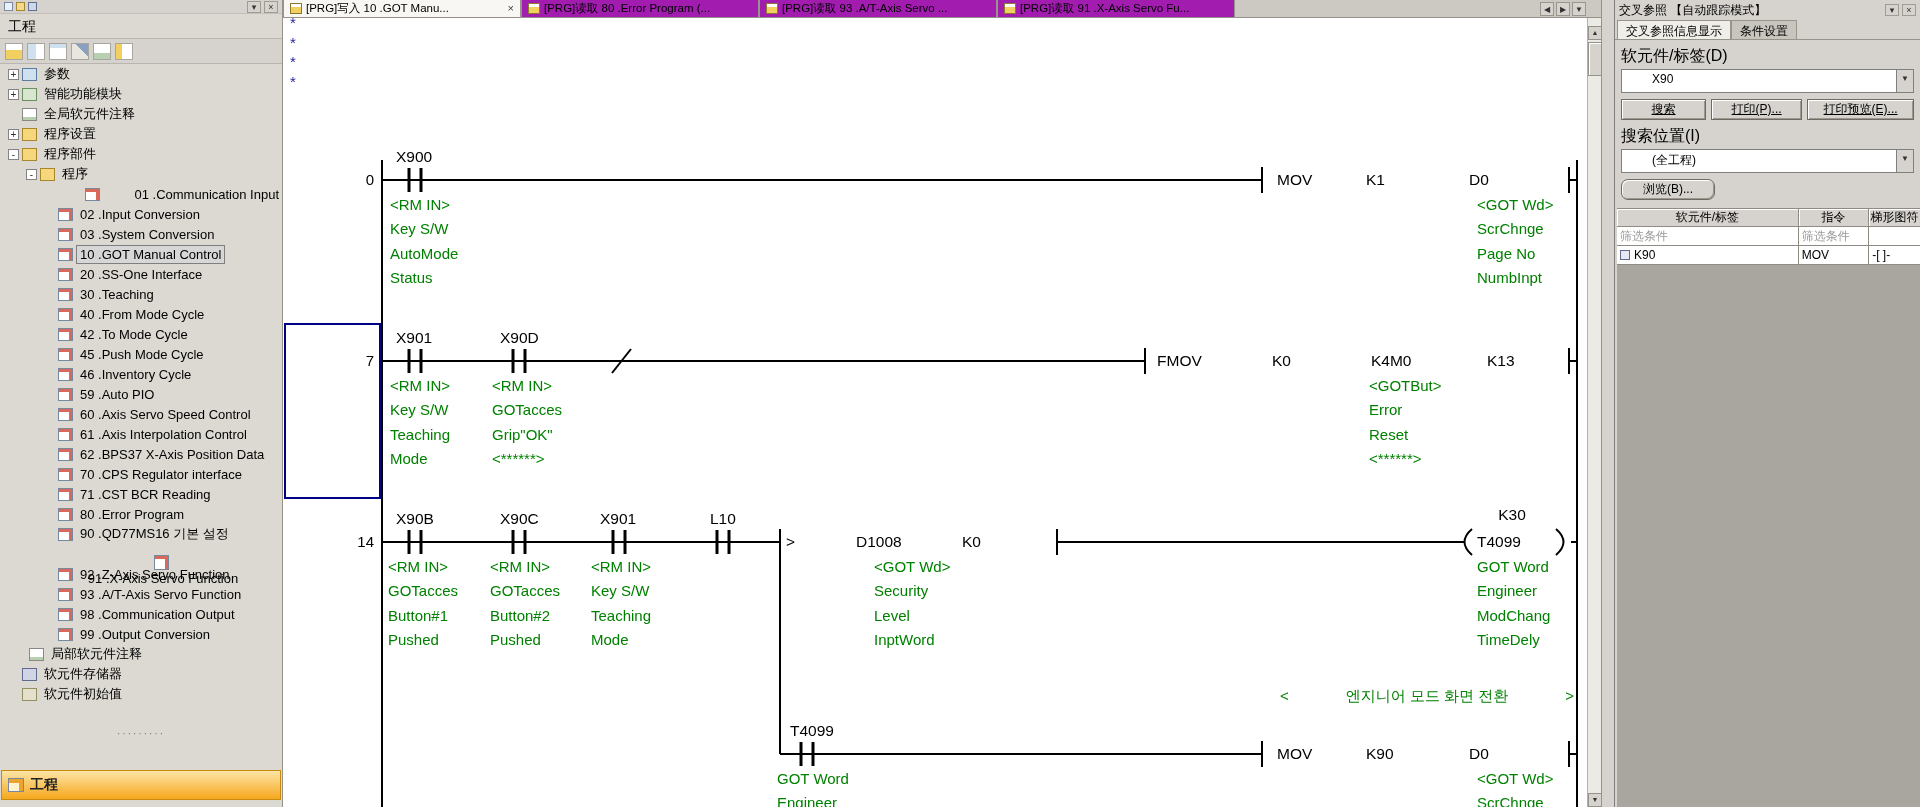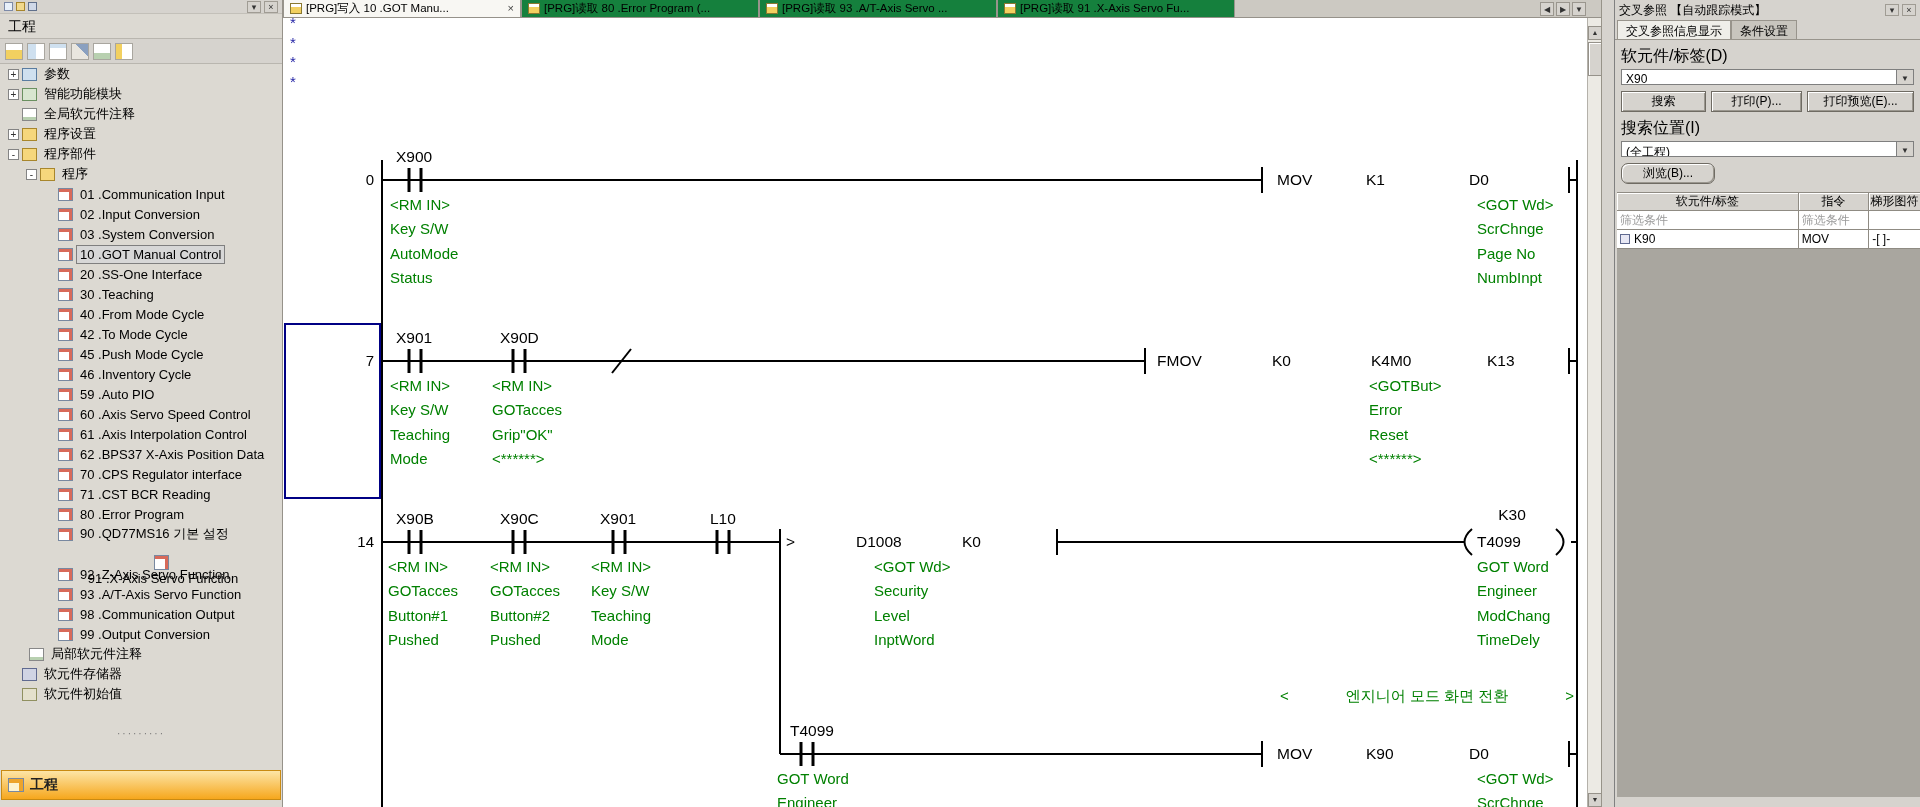--- a/index.html
+++ b/index.html
@@ -38,21 +38,21 @@
   .ico-init{background:#e4e0cc;border-color:#909060;}
   .tlabel{padding:1px 3px;}
   .tree-item.selected .tlabel{background:#d7d7d7;outline:1px solid #7f7f7f;}
   .lp-dots{position:absolute;top:728px;left:0;width:282px;height:10px;text-align:center;color:#777;font-size:10px;letter-spacing:2px;}
   .lp-dots::before{content:"·········";}
   .lp-navbtn{position:absolute;top:770px;left:1px;width:280px;height:30px;display:flex;align-items:center;gap:6px;padding-left:6px;background:linear-gradient(#fde5a7,var(--accent_orange));border:1px solid #c98a12;font-size:14px;font-weight:bold;color:#222;}
   .nav-ico{width:16px;height:14px;background:#fdf3d0;border:1px solid #7888a0;box-shadow:inset -4px 4px 0 #eda42c;}
 
   
   #tabbar{position:absolute;left:283px;top:0;width:1318px;height:18px;background:#ccc9c2;border-bottom:1px solid #96928a;display:flex;align-items:flex-end;}
-  .etab{height:18px;display:flex;align-items:center;gap:4px;padding:0 6px;font-size:11.5px;background:#15803d;border:1px solid #98948c;border-bottom:none;min-width:238px;max-width:238px;overflow:hidden;white-space:nowrap;}
+  .etab{height:18px;display:flex;align-items:center;gap:4px;padding:0 6px;font-size:11.5px;background:#a21caf;border:1px solid #98948c;border-bottom:none;min-width:238px;max-width:238px;overflow:hidden;white-space:nowrap;}
   .etab.active{background:#f8f7f3;}
   .tab-ico{width:12px;height:11px;flex:0 0 12px;background:#f2d060;border:1px solid #8a7830;box-shadow:inset 0 3px 0 #fff;}
   .tab-label{overflow:hidden;}
   .tab-close{margin-left:auto;font-size:11px;line-height:11px;color:#444;}
   .tabbar-btns{position:absolute;right:18px;top:2px;display:flex;gap:2px;}
   .tb-btn{width:14px;height:14px;font-size:8px;line-height:13px;text-align:center;border:1px solid #9a968e;background:#d6d3ce;color:#333;}
 
   
   #canvas-bg{position:absolute;left:283px;top:18px;width:1304px;height:789px;background:#fff;}
   #ladder-svg{position:absolute;left:0;top:0;width:1920px;height:807px;pointer-events:none;}
@@ -74,24 +74,24 @@
   #splitter{position:absolute;left:1601px;top:0;width:13px;height:807px;background:#d6d3ce;border-left:1px solid #979389;}
 
   
   #right-panel{position:absolute;left:1614px;top:0;width:306px;height:807px;background:#d6d3ce;border-left:1px solid #808080;}
   .rp-title{height:20px;display:flex;align-items:center;gap:3px;padding:0 4px;font-size:12px;}
   .rp-title .t{flex:1;white-space:nowrap;overflow:hidden;}
   .rp-tabs{display:flex;height:20px;padding-left:2px;border-bottom:1px solid #98948c;}
   .rp-tab{padding:2px 8px;font-size:12px;border:1px solid #98948c;border-bottom:none;background:#c8c5be;white-space:nowrap;}
   .rp-tab.active{background:#efeee9;}
   .rp-label{font-size:16px;margin:6px 6px 2px;}
-  .combo{display:flex;height:16px;margin:0 6px;background:#fff;border:1px solid #7f7f7f;}
+  .combo{display:flex;height:24px;margin:0 6px;background:#fff;border:1px solid #7f7f7f;padding-left:26px;}
   .combo-val{flex:1;font-size:12px;padding:2px 4px;white-space:nowrap;overflow:hidden;}
   .combo-btn{width:17px;background:#d6d3ce;border-left:1px solid #7f7f7f;text-align:center;font-size:8px;line-height:18px;color:#333;}
-  .btn-row{display:flex;gap:5px;margin:6px 6px 0;}
+  .btn-row{display:flex;gap:5px;margin:6px 6px 0;text-decoration:underline;}
   .cbtn{height:21px;font-size:12px;background:#d6d3ce;border:1px solid #6f6b63;box-shadow:inset 1px 1px 0 #fff,inset -1px -1px 0 #9b978f;text-align:center;line-height:19px;white-space:nowrap;overflow:hidden;}
   .w1{width:86px;}.w2{width:92px;}.w3{width:108px;}
   .browse{width:94px;margin:6px 0 0 6px;border-radius:7px;}
   .xref-table{margin-top:8px;margin-left:2px;font-size:12px;}
   .xr-head,.xr-filter,.xr-row{display:flex;height:19px;}
   .xr-cell{border-right:1px solid #8f8b83;border-bottom:1px solid #8f8b83;display:flex;align-items:center;padding:0 3px;overflow:hidden;white-space:nowrap;}
   .xr-head .xr-cell{background:#d6d3ce;justify-content:center;border-top:1px solid #8f8b83;box-shadow:inset 1px 1px 0 #fff;}
   .c1{width:194px;}.c2{width:75px;}.c3{width:54px;border-right:none;}
   .xr-filter .xr-cell{background:#fff;color:#9a9a9a;}
   .xr-row .xr-cell{background:#fff;}
@@ -146,21 +146,21 @@
         <div class="tree-item" style="padding-left: 8px;">
           <span class="expander">-</span>
           <span class="ticon ico-parts"></span>
           <span class="tlabel">程序部件</span>
         </div>
         <div class="tree-item" style="padding-left: 26px;">
           <span class="expander">-</span>
           <span class="ticon ico-folder"></span>
           <span class="tlabel">程序</span>
         </div>
-        <div class="tree-item" style="padding-left: 44px;">
+        <div class="tree-item" style="padding-left: 44px; justify-content: space-between;">
           <span class="expander hidden"></span>
           <span class="ticon ico-prg"></span>
           <span class="tlabel">01 .Communication Input</span>
         </div>
         <div class="tree-item" style="padding-left: 44px;">
           <span class="expander hidden"></span>
           <span class="ticon ico-prg"></span>
           <span class="tlabel">02 .Input Conversion</span>
         </div>
         <div class="tree-item" style="padding-left: 44px;">

